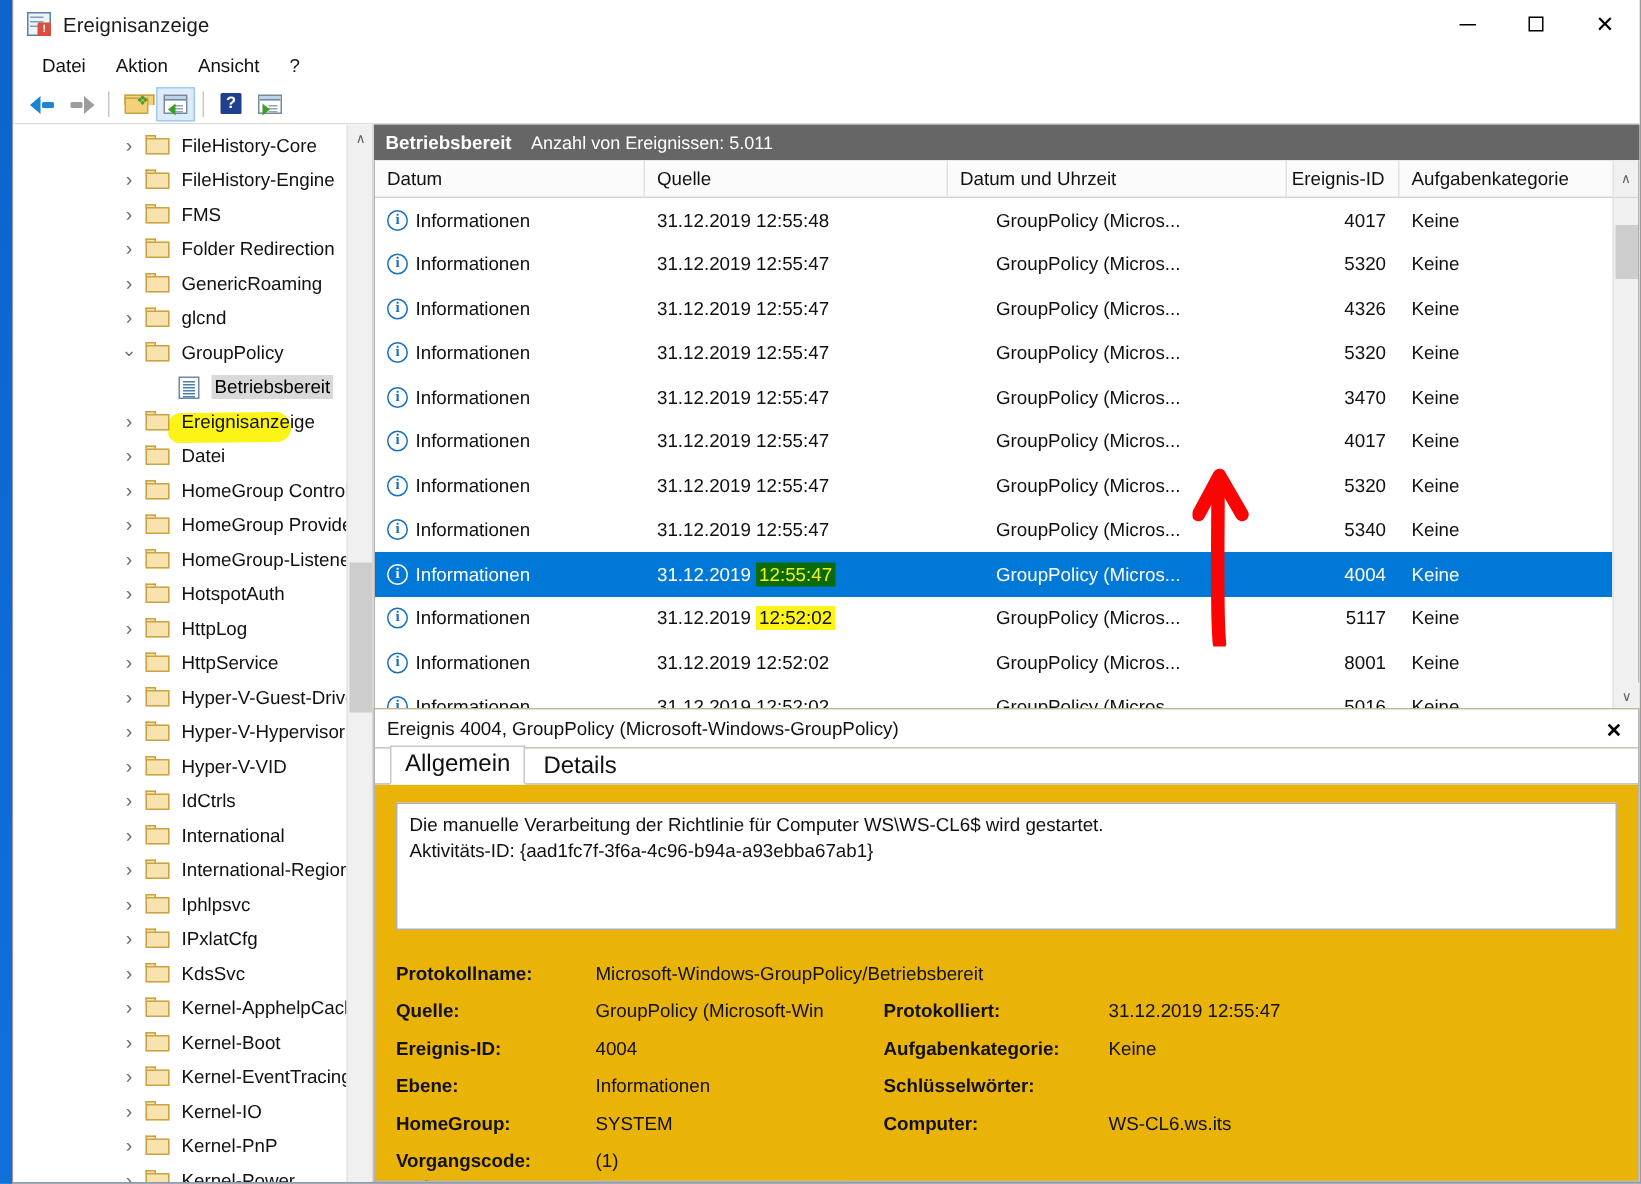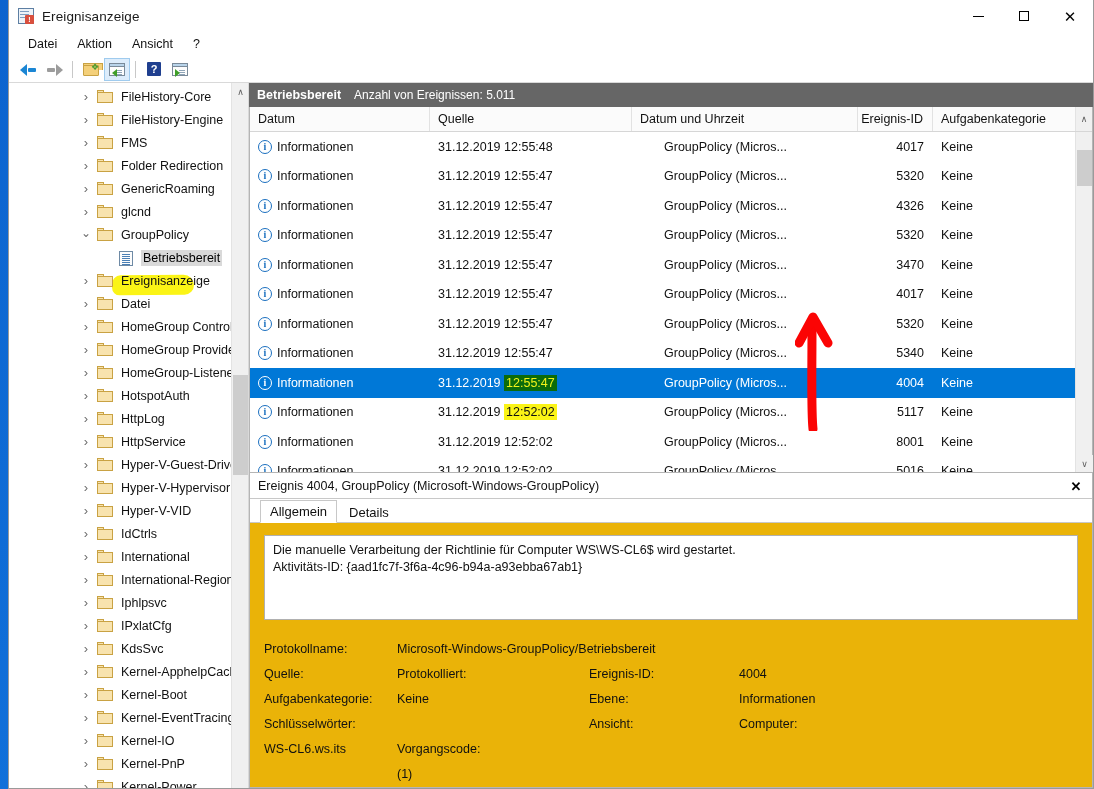--- a/index.html
+++ b/index.html
@@ -219,38 +219,38 @@
   }
   #detail-close{
     position:absolute;right:7px;top:4px;width:18px;height:18px;
     display:flex;align-items:center;justify-content:center;font-size:13px;font-weight:bold;color:#000;
   }
   #tabs{
     height:24px;flex:0 0 24px;display:flex;align-items:flex-end;
     padding-left:10px;border-bottom:1px solid #c8c8c8;background:#fff;
   }
   .tab{
-    font-size:13px;color:#111;padding:3px 9px 3px 9px;margin-right:2px;
+    font-size:16px;color:#111;padding:3px 9px 3px 9px;margin-right:2px;
     border:1px solid transparent;border-bottom:none;position:relative;top:1px;
   }
   .tab.active{
     border-color:#c8c8c8;background:#fff;border-bottom:1px solid #fff;
   }
   #detail-body{flex:1 1 auto;min-height:0;padding:12px 14px 0 14px;overflow:hidden;}
   #msgbox{
     border:1px solid #b0b0b0;background:#fff;height:85px;padding:6px 8px;
     font-size:12.5px;color:#111;line-height:17px;
   }
   #fields{
     margin-top:16px;display:grid;
     grid-template-columns:133px 192px 150px auto;
     row-gap:0;font-size:12.5px;color:#111;
   }
   #fields div{height:25px;display:flex;align-items:center;}
-  #fields .lbl{color:#111;}
+  #fields .lbl{color:#111;font-weight:bold;}
   .span3{grid-column:2 / span 3;}
 </style>
 </head>
 <body>
 
 <div id="desktop"></div>
 
 <div id="window">
 
   <div id="titlebar">
@@ -816,33 +816,36 @@
         <div id="detail-body">
           <div id="msgbox">
             <div>Die manuelle Verarbeitung der Richtlinie für Computer WS\WS-CL6$ wird gestartet.</div>
             <div>Aktivitäts-ID: {aad1fc7f-3f6a-4c96-b94a-a93ebba67ab1}</div>
           </div>
           <div id="fields">
             <div class="lbl">Protokollname:</div>
             <div class="span3">Microsoft-Windows-GroupPolicy/Betriebsbereit</div>
 
             <div class="lbl">Quelle:</div>
+            <div>GroupPolicy (Microsoft-Win</div>
             <div class="lbl">Protokolliert:</div>
+            <div>31.12.2019 12:55:47</div>
 
             <div class="lbl">Ereignis-ID:</div>
             <div>4004</div>
             <div class="lbl">Aufgabenkategorie:</div>
             <div>Keine</div>
 
             <div class="lbl">Ebene:</div>
             <div>Informationen</div>
             <div class="lbl">Schlüsselwörter:</div>
             <div></div>
 
-            <div class="lbl">Ansicht:</div>
+            <div class="lbl">HomeGroup:</div>
+            <div>SYSTEM</div>
             <div class="lbl">Computer:</div>
             <div>WS-CL6.ws.its</div>
 
             <div class="lbl">Vorgangscode:</div>
             <div class="span3">(1)</div>
 
             <div class="lbl">Weitere Informationen:</div>
             <div class="span3"></div>
           </div>
         </div>

